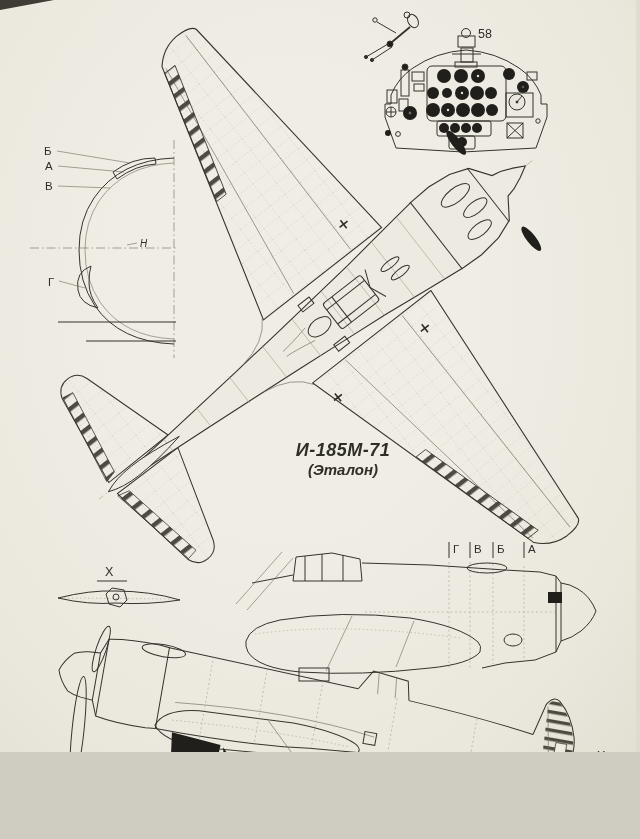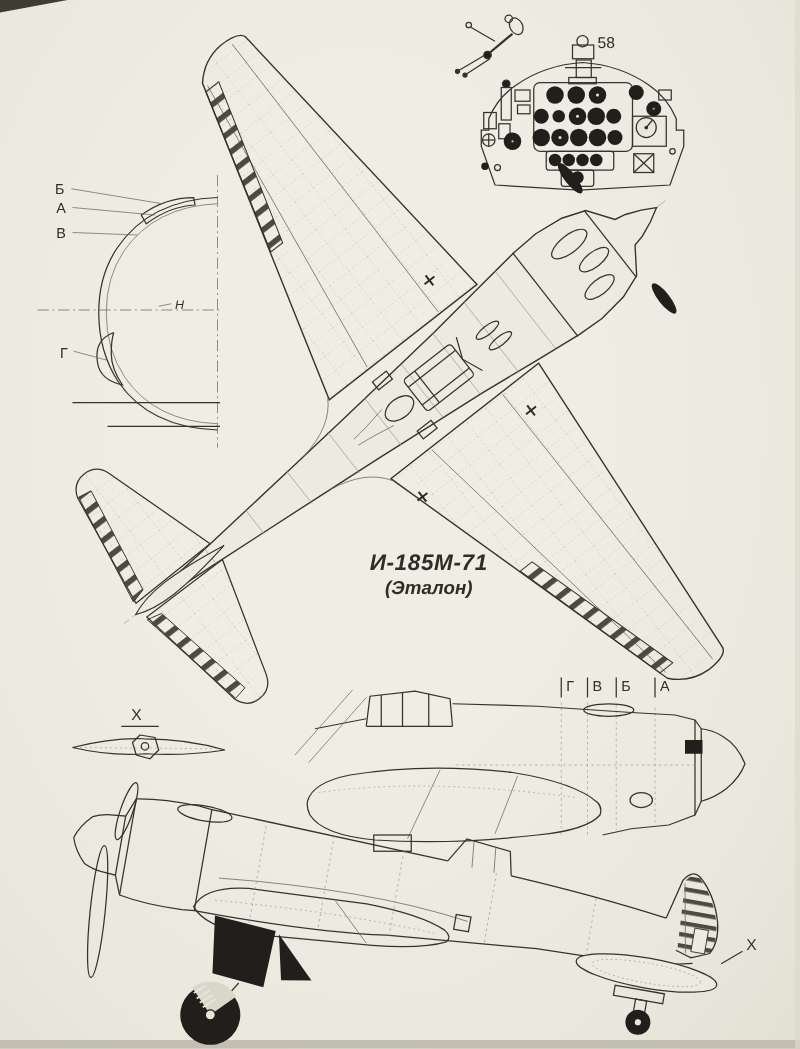--- a/index.html
+++ b/index.html
@@ -1,16 +1,16 @@
 <!DOCTYPE html>
 <html><head>
 <meta charset="utf-8">
 <style>
   html,body{margin:0;padding:0;background:#cfccc1;}
-  .page{position:relative;width:640px;height:839px;margin:0 auto;overflow:hidden;
+  .page{position:relative;width:640px;height:752px;margin:0 auto;overflow:hidden;
         background:radial-gradient(ellipse at 45% 40%, #f0ede5 35%, #eae7dd 78%, #e2dfd3 100%);
         font-family:"Liberation Sans", sans-serif;}
   svg{position:absolute;left:0;top:0;}
   svg text{font-family:"Liberation Sans","DejaVu Sans",sans-serif;fill:#2f2d27;}
   .lbl{font-size:11.5px;}
   .ink{stroke:#35332c;fill:none;stroke-width:1;}
   .thin{stroke:#6e6a5e;fill:none;stroke-width:.6;}
   .faint{stroke:#a09c8e;fill:none;stroke-width:.55;}
   .dark{fill:#211f1b;stroke:none;}
   .title-line1{font-size:18px;font-weight:bold;font-style:italic;letter-spacing:.5px;}

